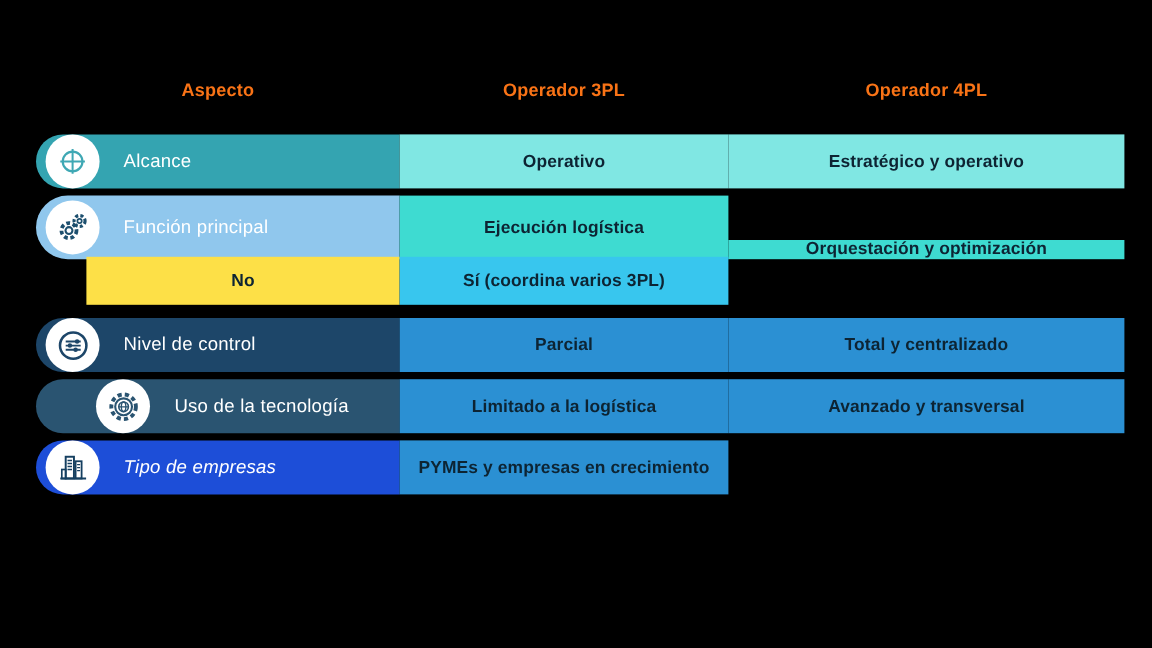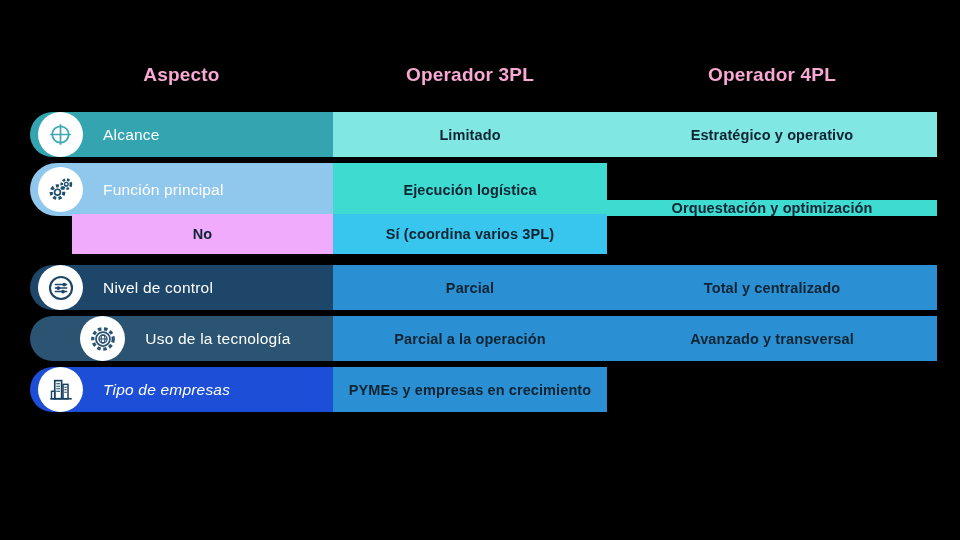--- a/index.html
+++ b/index.html
@@ -6,22 +6,22 @@
   body{
     width:960px;height:540px;background:#000000;overflow:hidden;position:relative;
     font-family:"Liberation Sans", sans-serif;
   }
   .hdr{
     position:absolute;left:30px;top:62px;width:907px;height:26px;
     display:grid;grid-template-columns:303px 274px 330px;
     align-items:center;
   }
   .hdr div{
-    text-align:center;font-weight:700;font-size:19px;letter-spacing:.2px;
-    color:#f9a8d4;
+    text-align:center;font-weight:700;font-size:15px;letter-spacing:.2px;
+    color:#f97316;
   }
   .rows{
     position:absolute;left:30px;top:112px;width:907px;
     display:flex;flex-direction:column;gap:11px;
   }
   .row{
     display:grid;grid-template-columns:303px 274px 330px;height:40px;
   }
   .pill{
     border-radius:28px 0 0 28px;
@@ -55,42 +55,42 @@
   <div class="row">
     <div class="pill" style="background-color: rgb(52, 164, 177);">
       <span class="icon-circle">
         <svg viewBox="0 0 24 24" width="29" height="29" fill="none" stroke="#3fa8b4">
           <circle cx="12" cy="12" r="6.8" stroke-width="1.5"></circle>
           <path d="M12 3.5 V20.5 M3.5 12 H20.5" stroke-width="1.4"></path>
         </svg>
       </span>
       <span class="pill-label">Alcance</span>
     </div>
-    <div class="cell" style="background-color: rgb(128, 231, 227);">Limitado</div>
+    <div class="cell" style="background-color: rgb(128, 231, 227);">Operativo</div>
     <div class="cell" style="background-color: rgb(128, 231, 227);">Estratégico y operativo</div>
   </div>
 
   <div class="row">
     <div class="pill" style="background-color: rgb(144, 199, 237);">
       <span class="icon-circle">
         <svg viewBox="0 0 24 24" width="29" height="29" fill="none" stroke="#1d4f6e">
           <circle cx="9.5" cy="14.2" r="5.2" stroke-width="2.6" stroke-dasharray="2.6 1.9"></circle>
           <circle cx="9.5" cy="14.2" r="2.4" stroke-width="1.4"></circle>
           <circle cx="16.8" cy="7.6" r="3.8" stroke-width="2.2" stroke-dasharray="2.1 1.5"></circle>
           <circle cx="16.8" cy="7.6" r="1.5" stroke-width="1.2"></circle>
         </svg>
       </span>
       <span class="pill-label">Función principal</span>
     </div>
     <div class="cell" style="background-color: rgb(62, 219, 209);">Ejecución logística</div>
     <div class="cell" style="background-color: rgb(62, 219, 209); margin-top: 37px;">Orquestación y optimización</div>
   </div>
 
   <div class="row">
-    <div class="cell" style="background-color: #f0abfc; margin-left: 42px;">No</div>
+    <div class="cell" style="background-color: #fde047; margin-left: 42px;">No</div>
     <div class="cell" style="background-color: rgb(56, 198, 238);">Sí (coordina varios 3PL)</div>
   </div>
 
   <div class="row">
     <div class="pill" style="background-color: rgb(29, 70, 105);">
       <span class="icon-circle">
         <svg viewBox="0 0 24 24" width="30" height="30" fill="none" stroke="#1d4669">
           <circle cx="12" cy="12" r="8.8" stroke-width="1.7"></circle>
           <path d="M7 9.2 H17 M7 12 H17 M7 14.8 H17" stroke-width="1.3"></path>
           <circle cx="14.6" cy="9.2" r="1.5" fill="#1d4669" stroke="none"></circle>
@@ -110,21 +110,21 @@
         <svg viewBox="0 0 24 24" width="30" height="30" fill="none" stroke="#2a5471">
           <circle cx="12" cy="12" r="8.2" stroke-width="2.6" stroke-dasharray="2.8 2.1"></circle>
           <circle cx="12" cy="12" r="5.6" stroke-width="1.4"></circle>
           <circle cx="12" cy="12" r="3.2" stroke-width="1.1"></circle>
           <ellipse cx="12" cy="12" rx="1.5" ry="3.2" stroke-width="0.9"></ellipse>
           <path d="M8.8 12 H15.2" stroke-width="0.9"></path>
         </svg>
       </span>
       <span class="pill-label">Uso de la tecnología</span>
     </div>
-    <div class="cell" style="background-color: rgb(43, 144, 211);">Parcial a la operación</div>
+    <div class="cell" style="background-color: rgb(43, 144, 211);">Limitado a la logística</div>
     <div class="cell" style="background-color: rgb(43, 144, 211);">Avanzado y transversal</div>
   </div>
 
   <div class="row">
     <div class="pill" style="background-color: #1d4ed8; font-style: italic;">
       <span class="icon-circle">
         <svg viewBox="0 0 24 24" width="30" height="30" fill="none" stroke="#153f60">
           <rect x="7" y="4.5" width="5.5" height="14.5" stroke-width="1.3"></rect>
           <path d="M8.2 7 H11.2 M8.2 9 H11.2 M8.2 11 H11.2 M8.2 13 H11.2" stroke-width="0.9"></path>
           <rect x="13.6" y="7.5" width="4" height="11.5" stroke-width="1.2"></rect>

